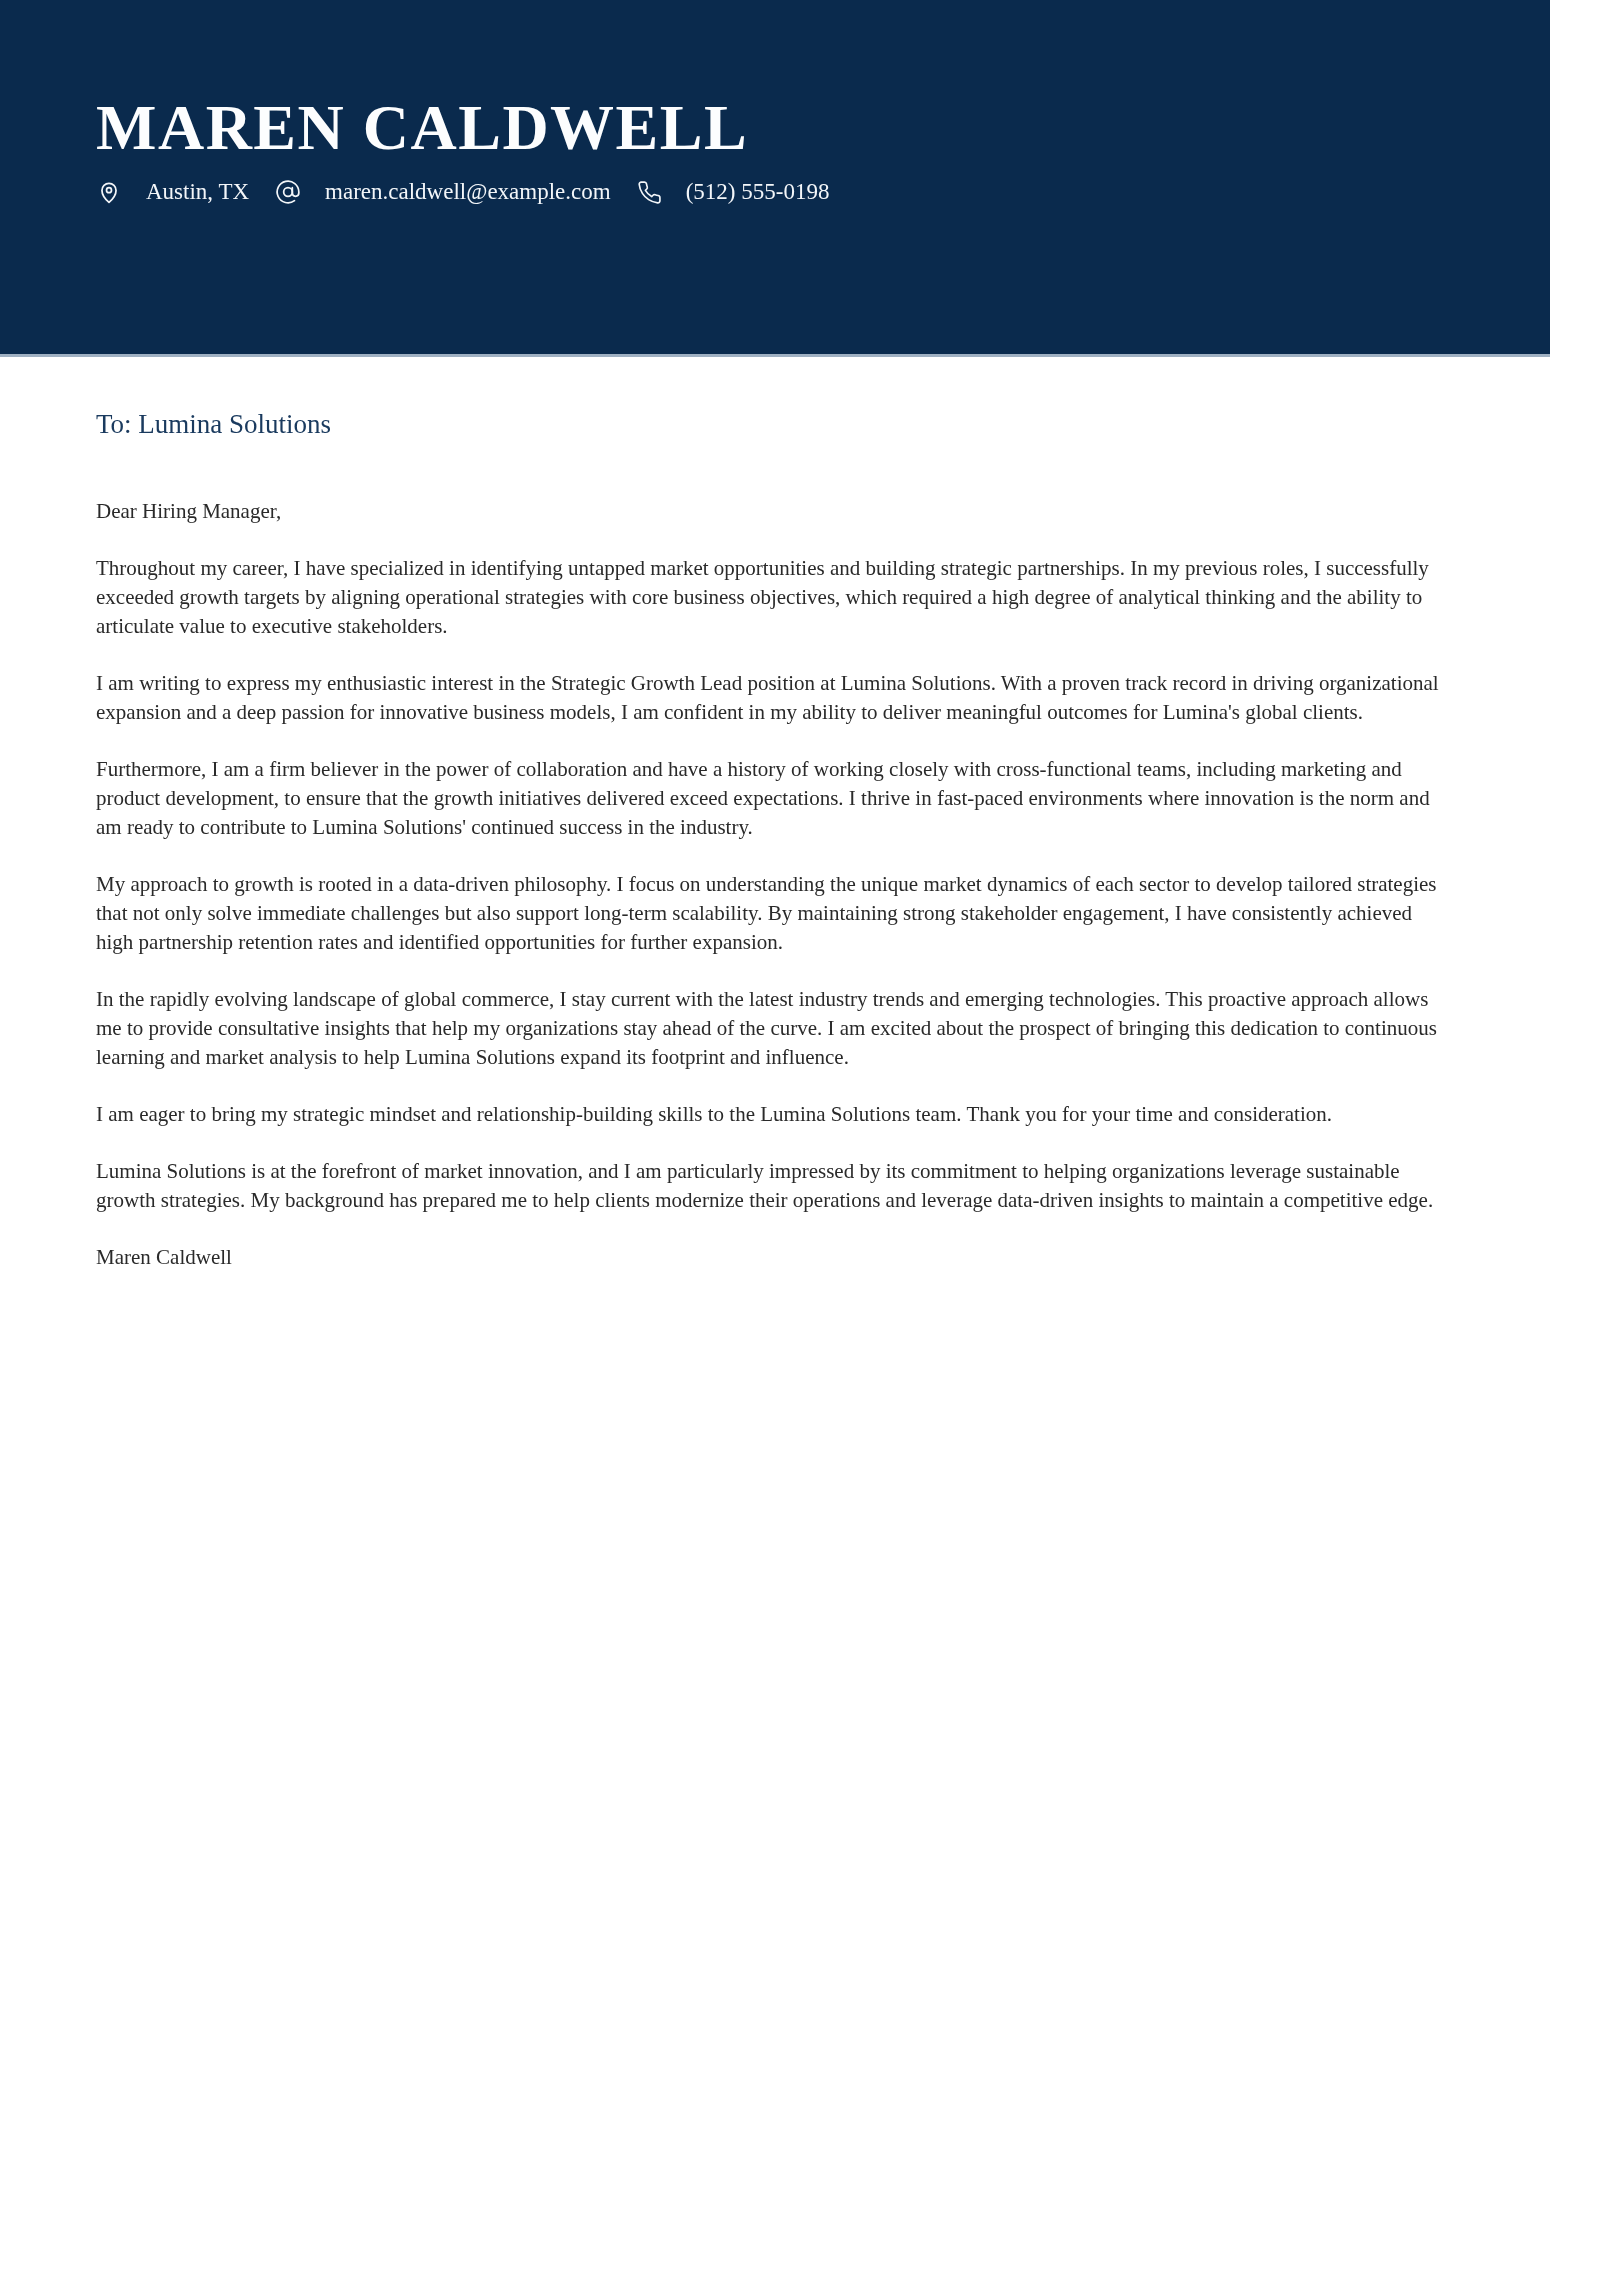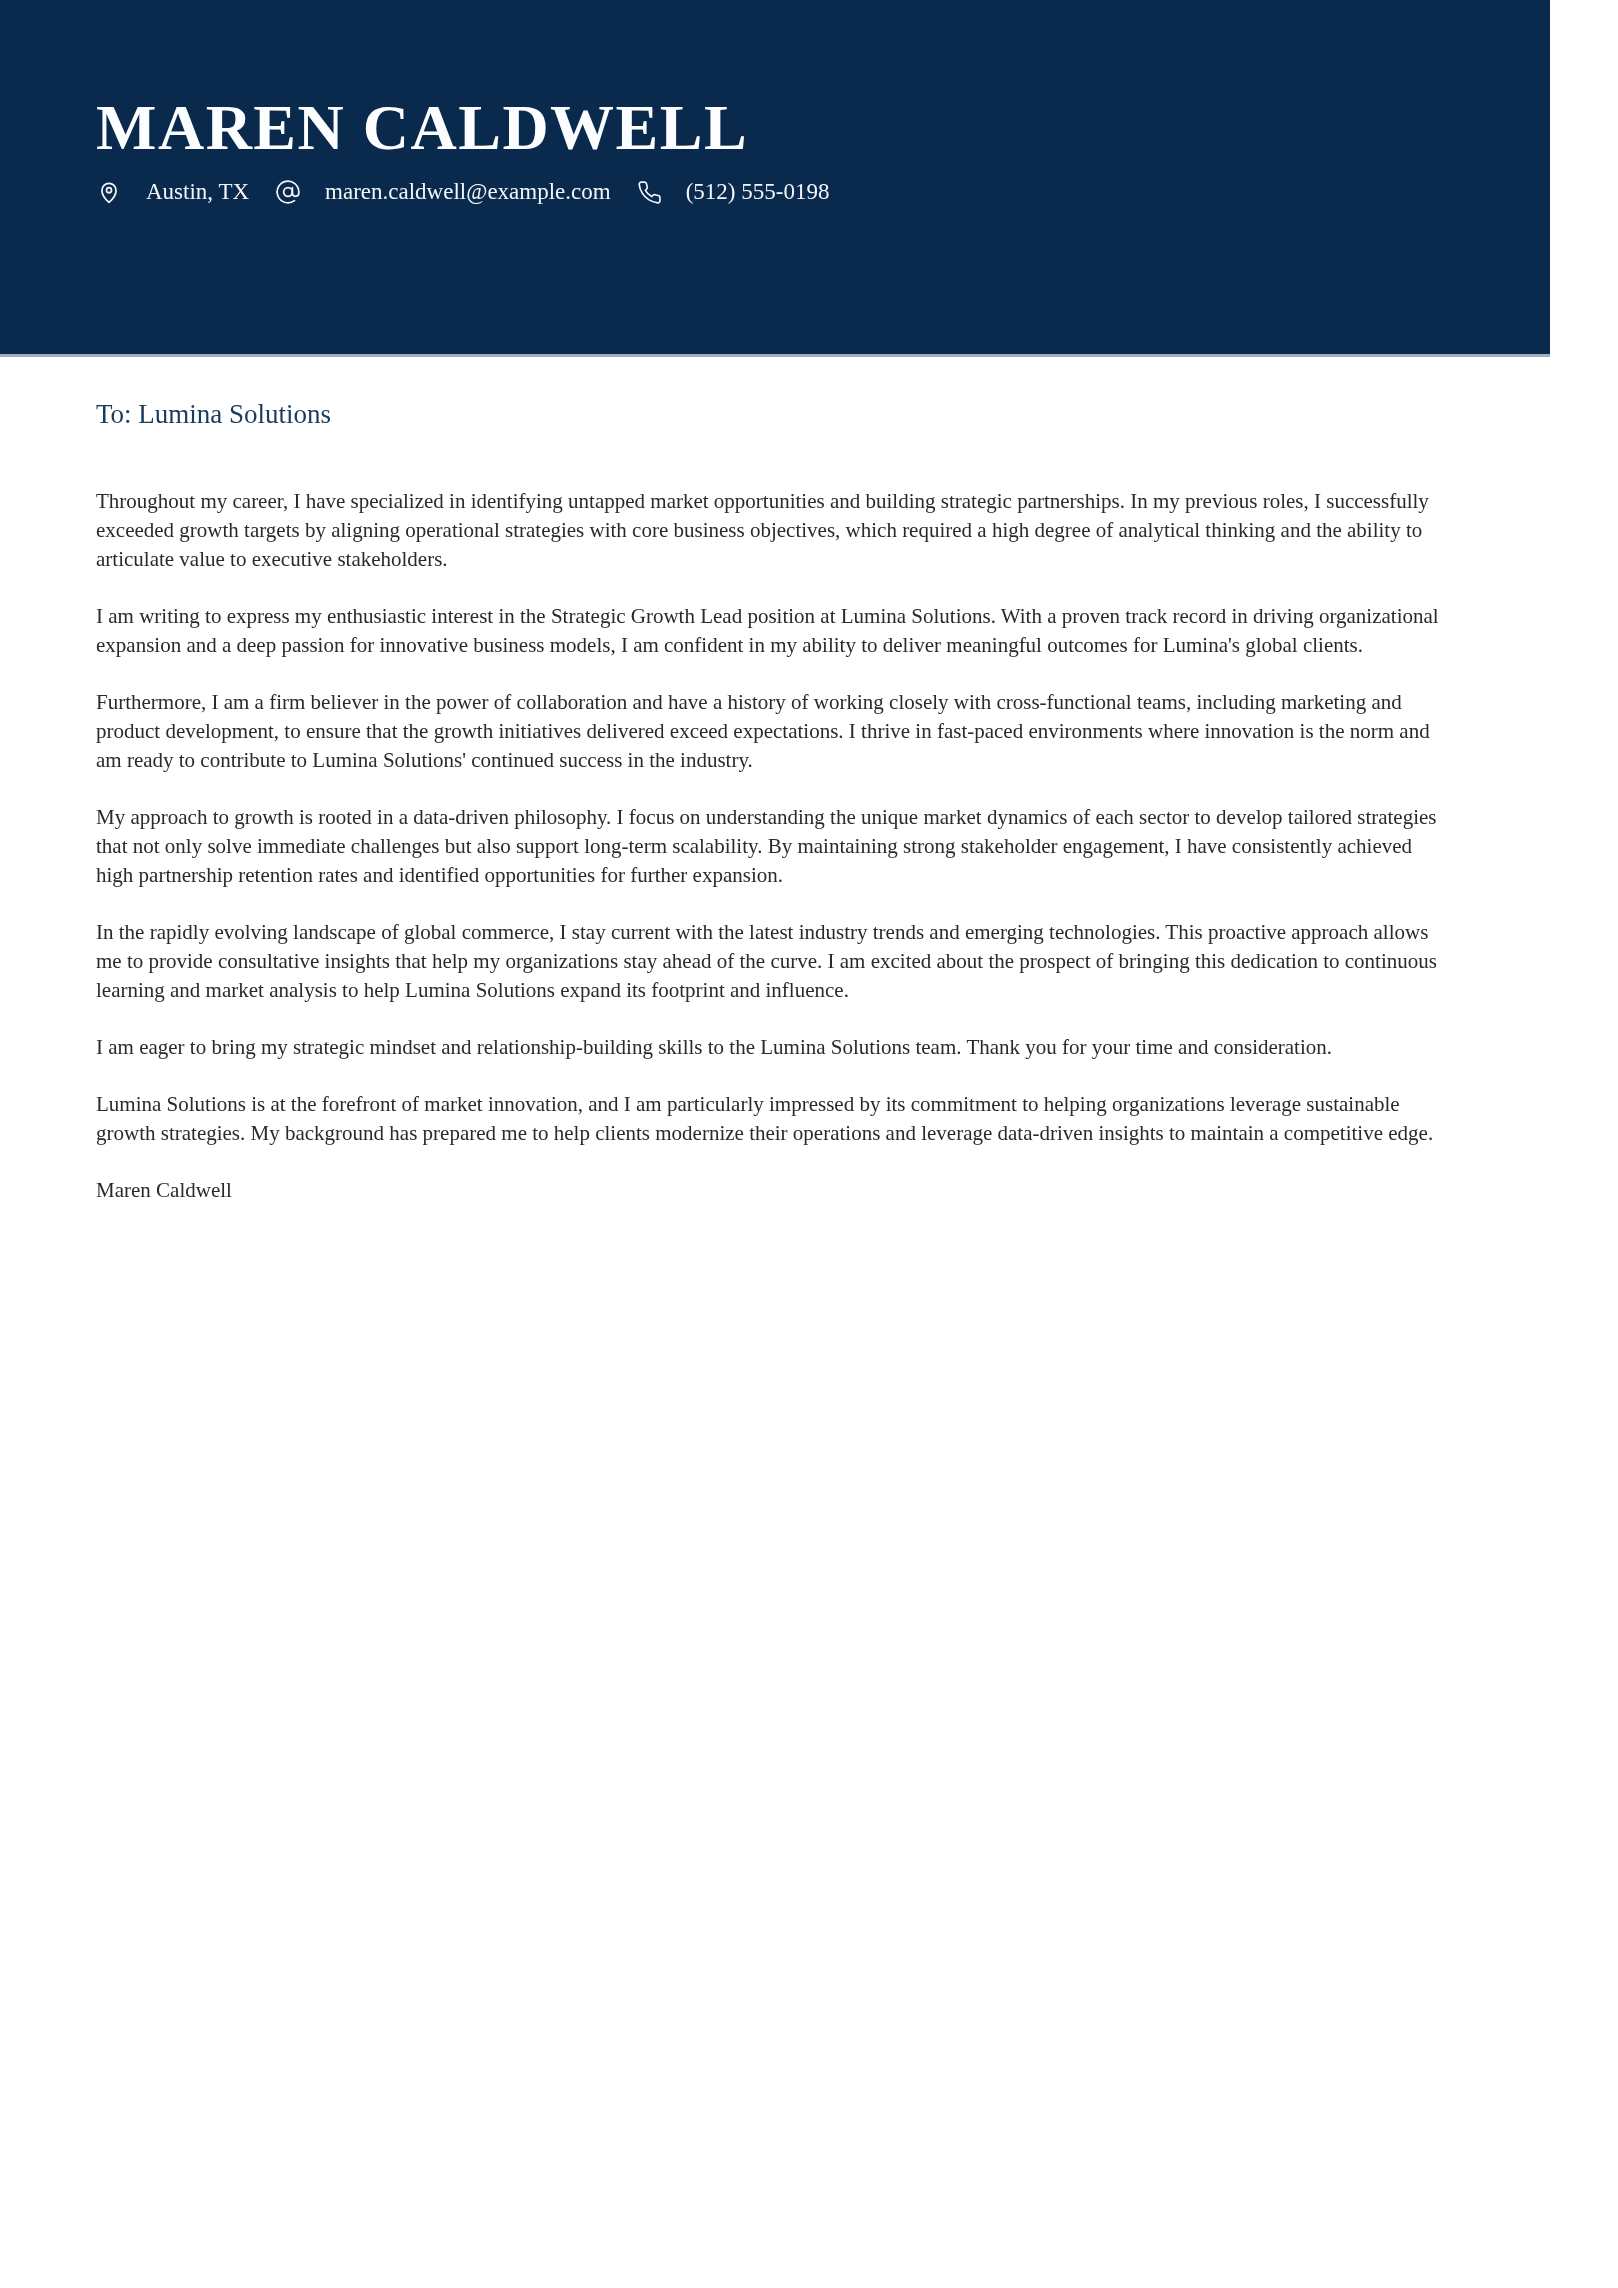--- a/index.html
+++ b/index.html
@@ -44,21 +44,21 @@
   .contact-item {
     display: flex;
     align-items: center;
     gap: 24px;
   }
   .contact-item .icon { display: flex; align-items: center; }
   .contact-item svg { display: block; }
 
   
   .letter {
-    padding: 40px 96px 0 96px;
+    padding: 50px 96px 0 96px;
   }
   .recipient {
     margin: 0 0 56px 0;
     font-size: 27px;
     font-weight: 400;
     line-height: 34px;
     color: var(--accent, #1a3a5e);
   }
   .salutation, .para, .closing, .signature {
     margin: 0 0 28px 0;
@@ -107,20 +107,21 @@
         </span>
         <span>(512) 555-0198</span>
       </div>
 
     </div>
   </header>
 
   <main class="letter">
     <h2 class="recipient">To: Lumina Solutions</h2>
 
+    <p class="salutation">Dear Hiring Manager,</p>
 
     <div>
         <p class="para">Throughout my career, I have specialized in identifying untapped market opportunities and building strategic partnerships. In my previous roles, I successfully exceeded growth targets by aligning operational strategies with core business objectives, which required a high degree of analytical thinking and the ability to articulate value to executive stakeholders.</p>
         <p class="para">I am writing to express my enthusiastic interest in the Strategic Growth Lead position at Lumina Solutions. With a proven track record in driving organizational expansion and a deep passion for innovative business models, I am confident in my ability to deliver meaningful outcomes for Lumina's global clients.</p>
         <p class="para">Furthermore, I am a firm believer in the power of collaboration and have a history of working closely with cross-functional teams, including marketing and product development, to ensure that the growth initiatives delivered exceed expectations. I thrive in fast-paced environments where innovation is the norm and am ready to contribute to Lumina Solutions' continued success in the industry.</p>
         <p class="para">My approach to growth is rooted in a data-driven philosophy. I focus on understanding the unique market dynamics of each sector to develop tailored strategies that not only solve immediate challenges but also support long-term scalability. By maintaining strong stakeholder engagement, I have consistently achieved high partnership retention rates and identified opportunities for further expansion.</p>
         <p class="para">In the rapidly evolving landscape of global commerce, I stay current with the latest industry trends and emerging technologies. This proactive approach allows me to provide consultative insights that help my organizations stay ahead of the curve. I am excited about the prospect of bringing this dedication to continuous learning and market analysis to help Lumina Solutions expand its footprint and influence.</p>
         <p class="para">I am eager to bring my strategic mindset and relationship-building skills to the Lumina Solutions team. Thank you for your time and consideration.</p>
         <p class="para">Lumina Solutions is at the forefront of market innovation, and I am particularly impressed by its commitment to helping organizations leverage sustainable growth strategies. My background has prepared me to help clients modernize their operations and leverage data-driven insights to maintain a competitive edge.</p>
       </div>

